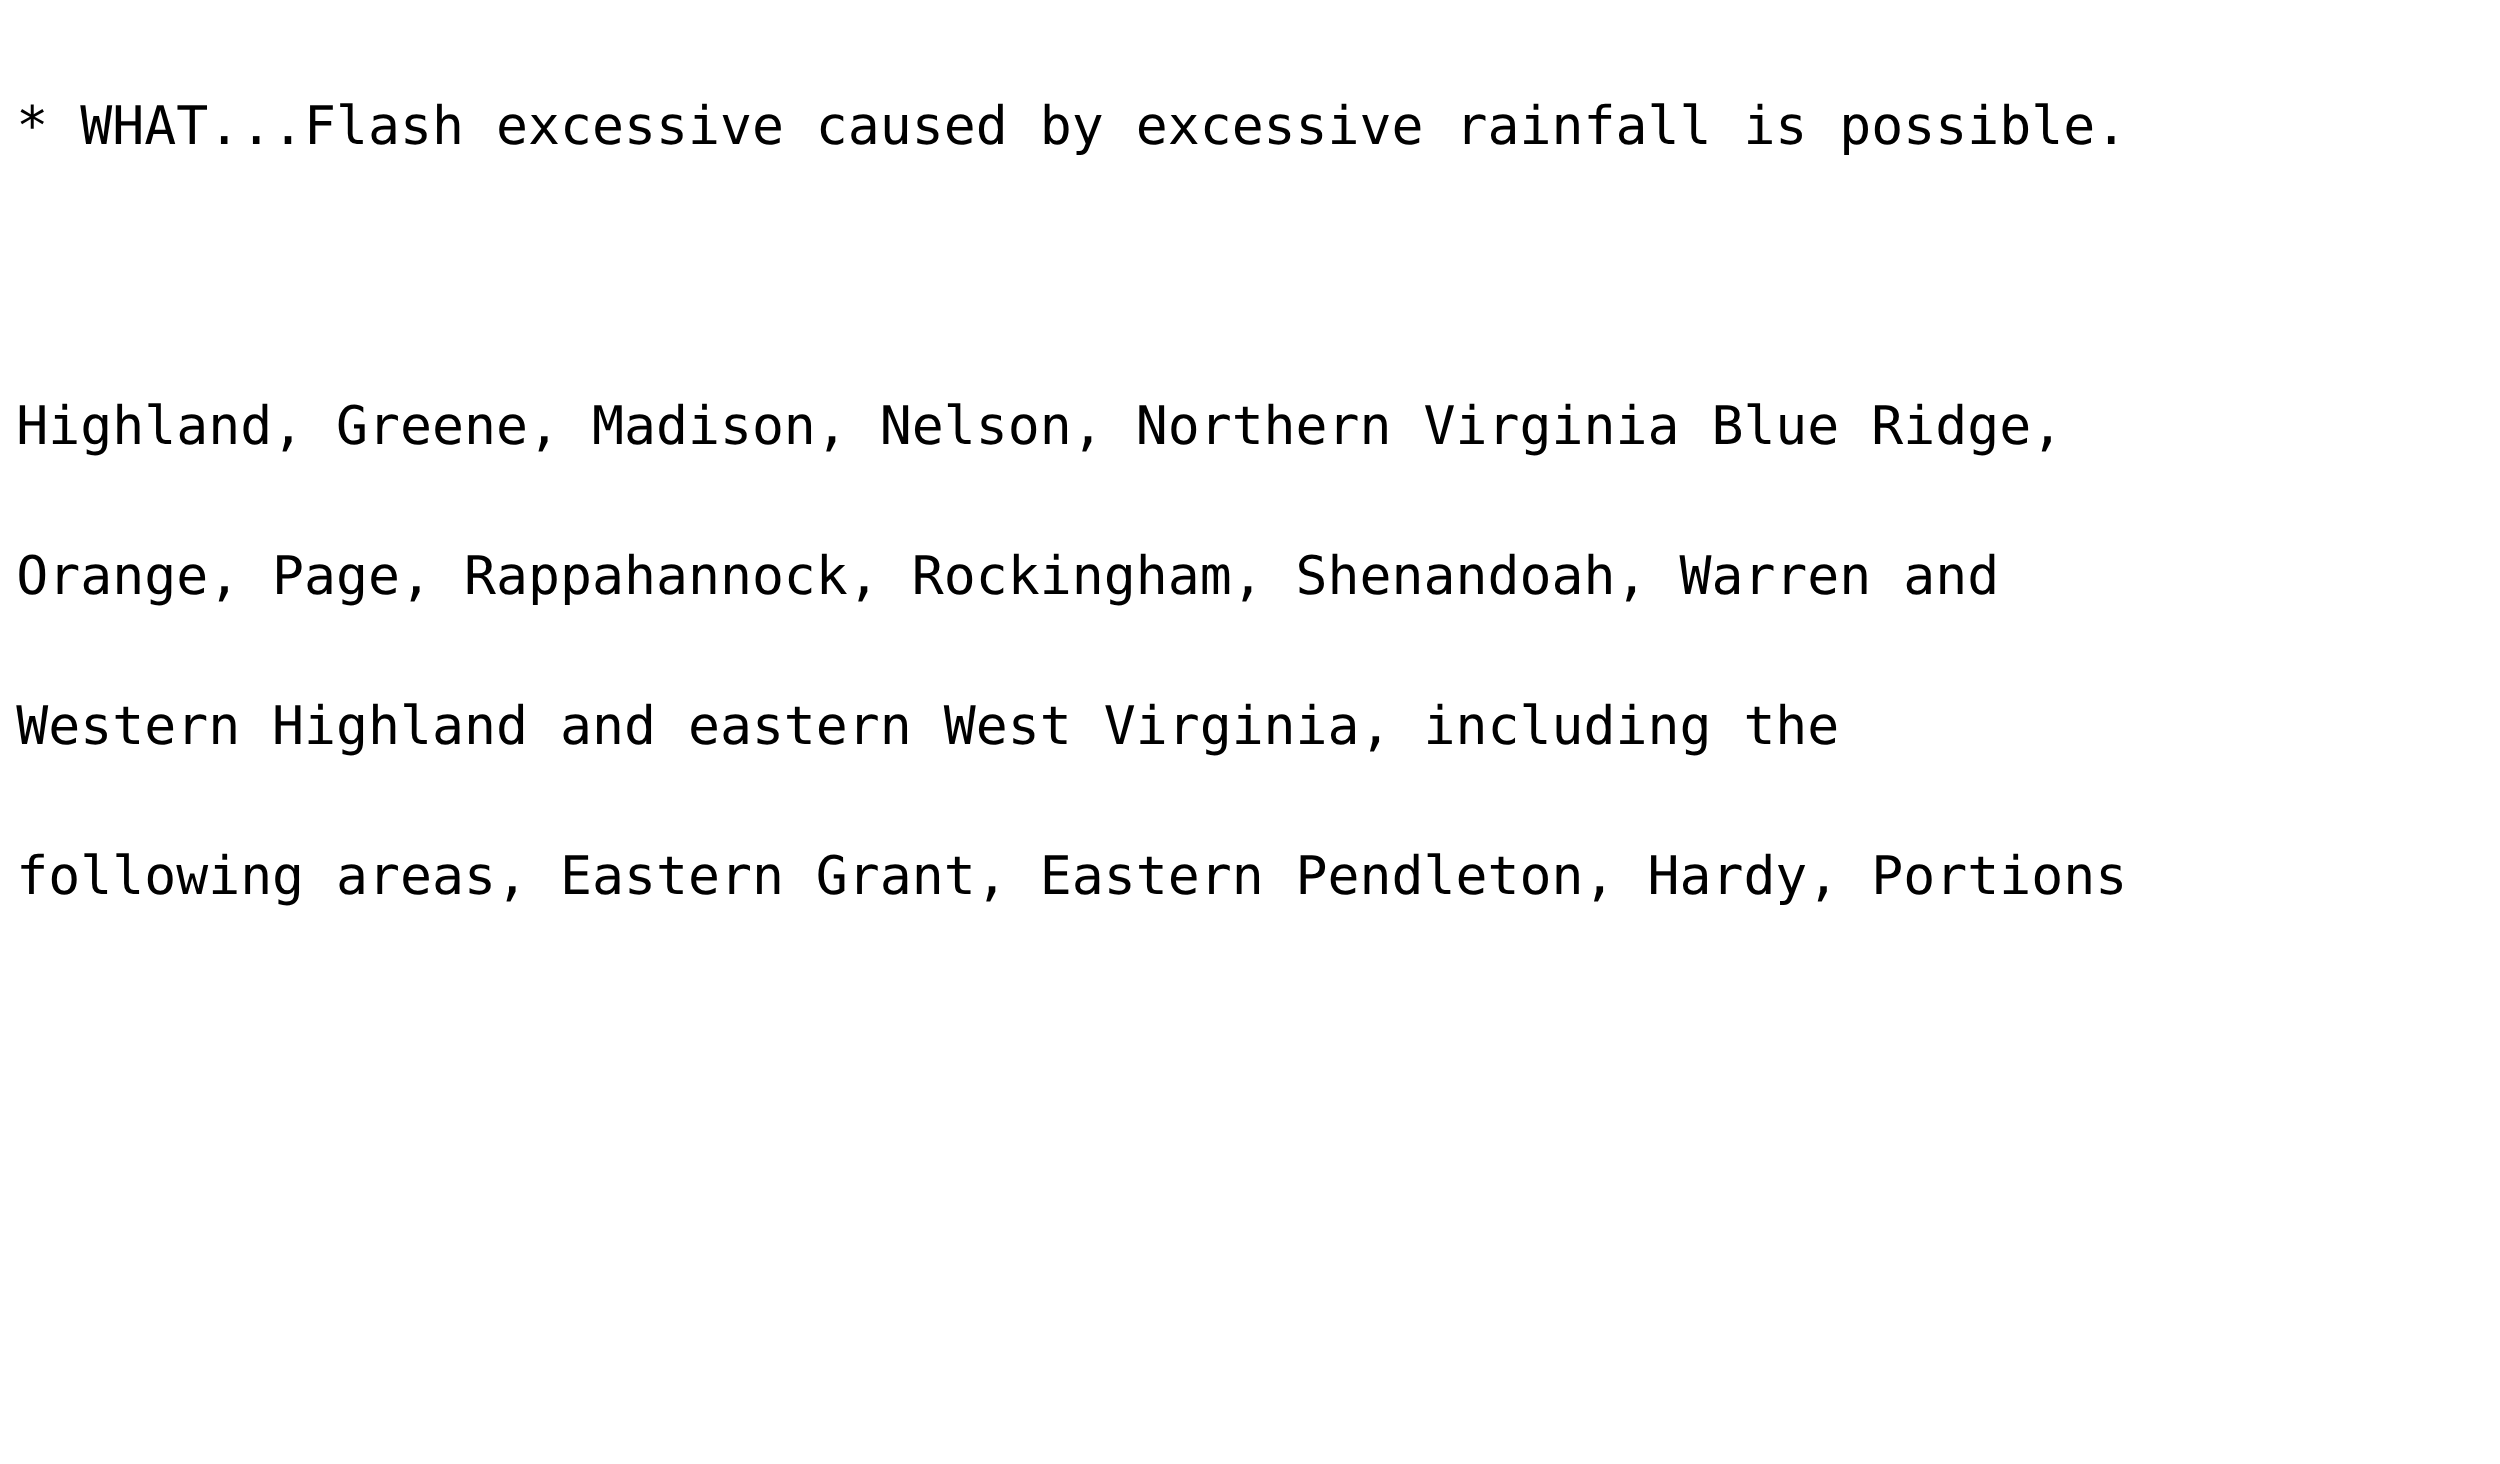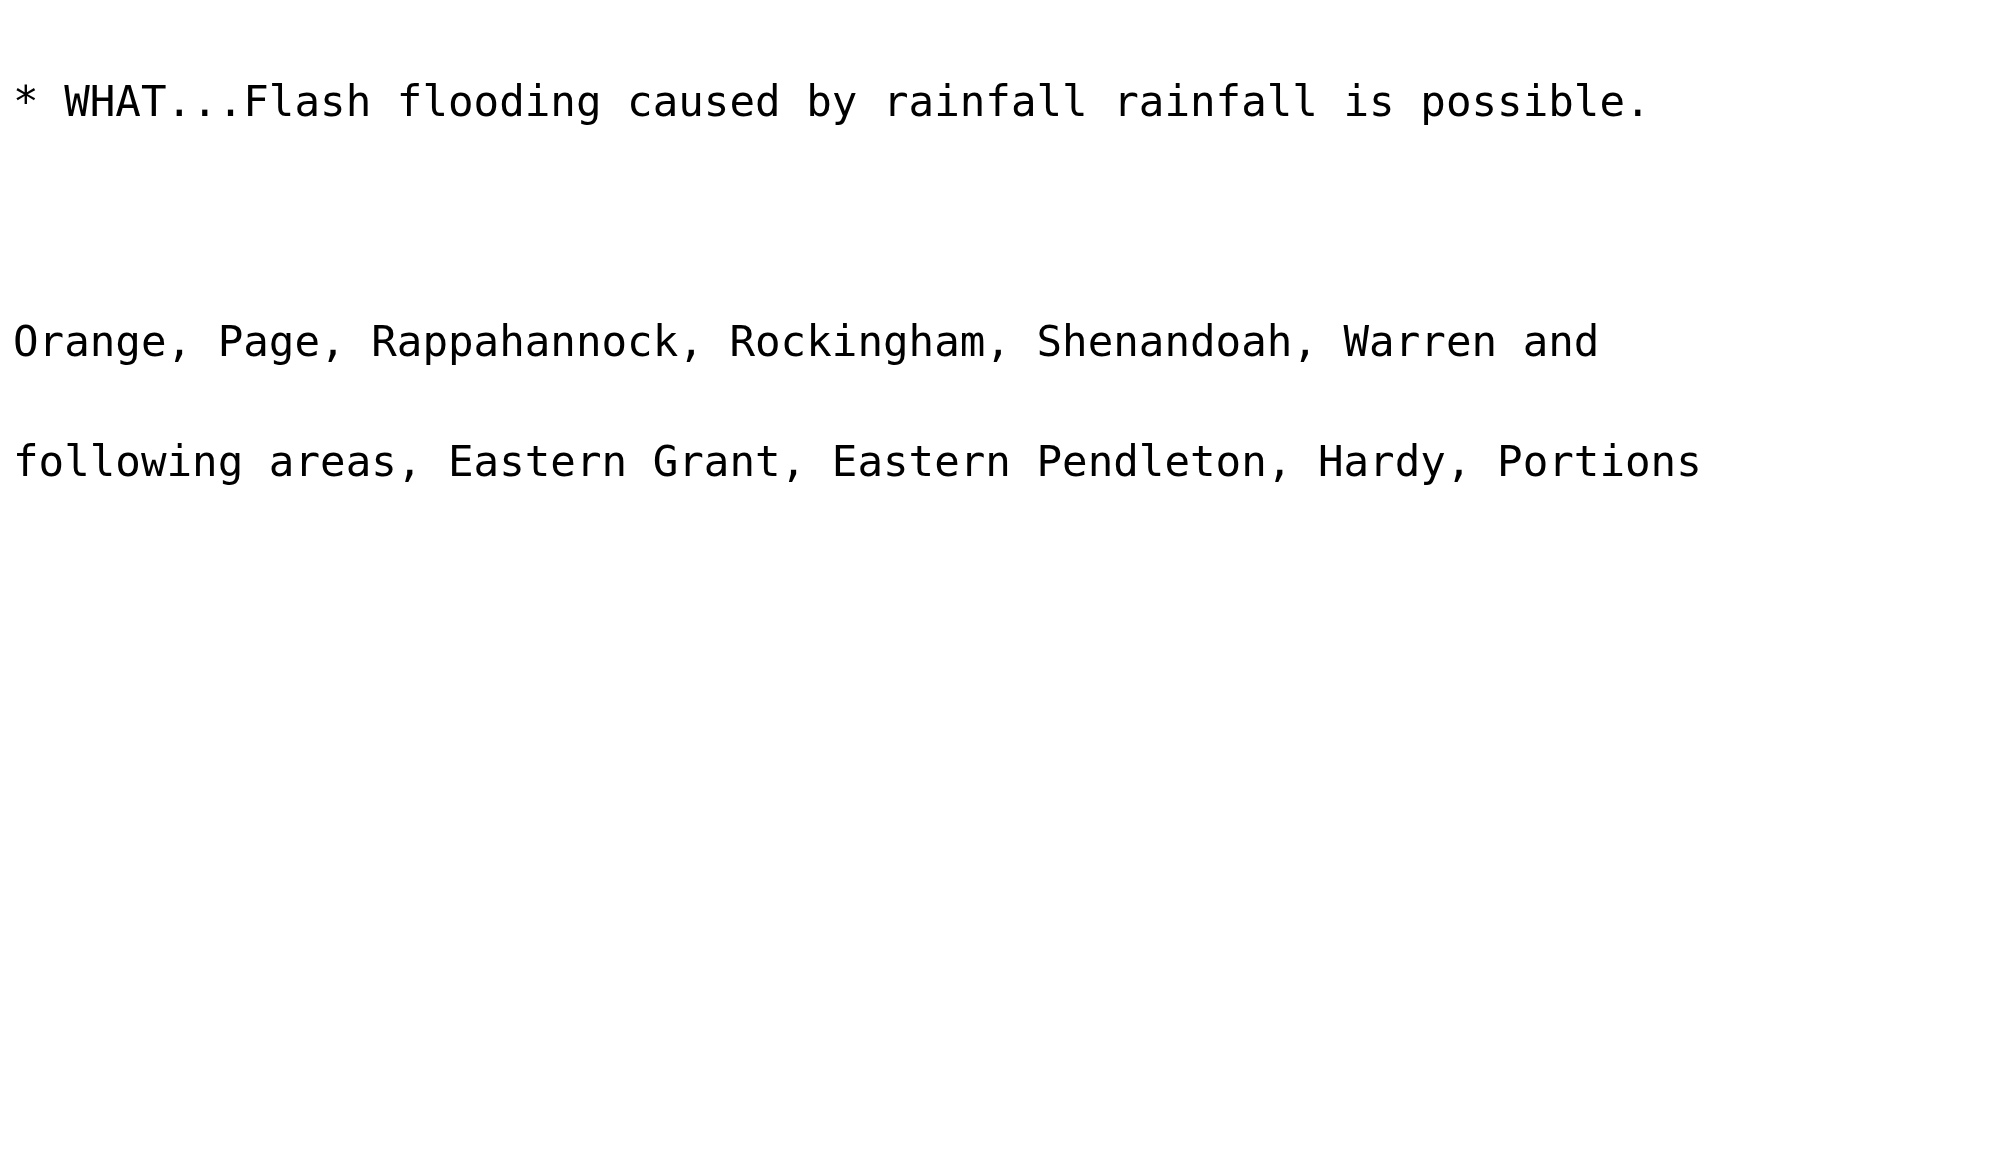--- a/index.html
+++ b/index.html
@@ -34,23 +34,25 @@
     white-space: pre;
   }
   .alert-line.blank {
     height: 40px;
   }
 </style>
 </head>
 <body>
 
 <div class="alert-text">
-  <span class="alert-line">* WHAT...Flash flooding caused by rainfall rainfall is possible.</span>
+  <span class="alert-line">* WHAT...Flash excessive caused by excessive rainfall is possible.</span>
   <span class="alert-line blank"></span>
+  <span class="alert-line">Highland, Greene, Madison, Nelson, Northern Virginia Blue Ridge,</span>
   <span class="alert-line">Orange, Page, Rappahannock, Rockingham, Shenandoah, Warren and</span>
+  <span class="alert-line">Western Highland and eastern West Virginia, including the</span>
   <span class="alert-line">following areas, Eastern Grant, Eastern Pendleton, Hardy, Portions</span>
   <span class="alert-line blank"></span>
   
   
   
   
   
   
   
   

